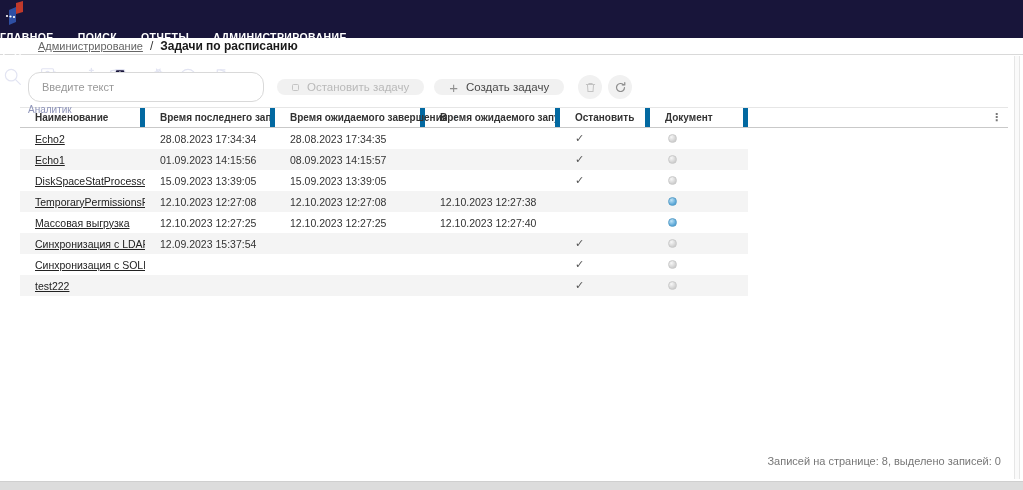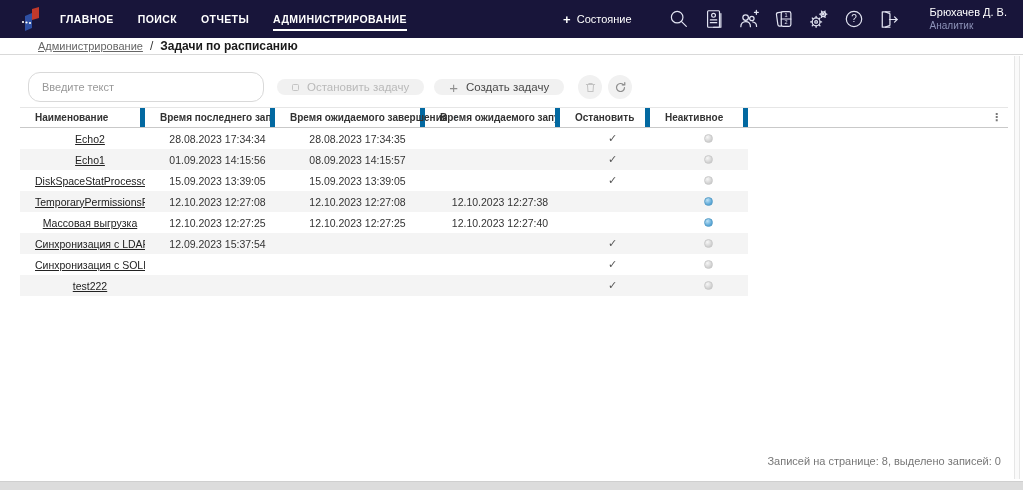--- a/index.html
+++ b/index.html
@@ -5,22 +5,23 @@
   * { margin:0; padding:0; box-sizing:border-box; }
   html,body { width:1023px; height:490px; overflow:hidden; }
   body {
     position:relative; background:#fff;
     font-family:"Liberation Sans","DejaVu Sans",sans-serif;
     color:#333;
   }
 
   
   .topbar {
-    height:38px; background:#18153a; display:flex; align-items:center;
-    padding:0 16px 0 16px;
+    height:38px; background:#18153a; display:flex; 
+    padding:0 16px 0 0;
+    flex-direction:column;
   }
   .logo { width:24px; height:26px; margin:0 16px 0 4px; flex:none; }
   .nav { display:flex; align-items:center; gap:24px; }
   .nav-item {
     color:#fff; font-size:10.5px; font-weight:bold; letter-spacing:.4px;
     padding:5px 0 4px; border-bottom:2px solid transparent; cursor:pointer;
     white-space:nowrap;
   }
   .nav-item.active { border-bottom-color:#fff; }
   .topbar-spacer { flex:1; }
@@ -95,21 +96,21 @@
   .th-4 { width:135px; } .th-5 { width:90px; }  .th-6 { width:98px; }
   .sort-arrow { color:#80aecd; margin-left:5px; font-size:10px; font-weight:normal; }
   .th-filler { flex:1; display:flex; justify-content:flex-end; align-items:center; padding-right:6px; border-right:none; }
   .col-menu { color:#777; font-size:11px; font-weight:bold; cursor:pointer; line-height:1; letter-spacing:0; }
 
   .trow {
     display:grid; grid-template-columns:125px 130px 150px 135px 90px 98px;
     width:728px; height:21px; align-items:center; font-size:10.5px; color:#333;
   }
   .trow:nth-child(even) { background:#f4f4f4; }
-  .td { padding-left:15px; white-space:nowrap; overflow:hidden;text-align:center; }
+  .td { padding-left:15px; white-space:nowrap; overflow:hidden; }
   .task-link { color:#222; text-decoration:underline; cursor:pointer; }
   .check { color:#555; font-size:11px; }
   .status-dot {
     width:9px; height:9px; border-radius:50%; display:inline-block; margin-left:3px;
   }
   .status-dot[data-state="grey"] {
     background:radial-gradient(circle at 35% 30%, #f7f7f7, #d2d2d2 65%, #bfbfbf);
     border:0.5px solid #cacaca;
   }
   .status-dot[data-state="blue"] {
@@ -268,21 +269,21 @@
 <div class="table">
   <div class="thead">
     <div class="th th-1">Наименование</div>
     <div class="th th-2">Время последнего запуска</div>
     <div class="th th-3 sortable">
       <span>Время ожидаемого завершения</span>
       <span class="sort-arrow">↑</span>
     </div>
     <div class="th th-4">Время ожидаемого запуска</div>
     <div class="th th-5">Остановить</div>
-    <div class="th th-6">Неактивное</div>
+    <div class="th th-6">Документ</div>
     <div class="th th-filler">
       <span class="col-menu">⋮</span>
     </div>
   </div>
 
   <div class="tbody">
     <div class="trow">
       <div class="td"><a class="task-link">Echo2</a></div>
       <div class="td">28.08.2023 17:34:34</div>
       <div class="td">28.08.2023 17:34:35</div>

